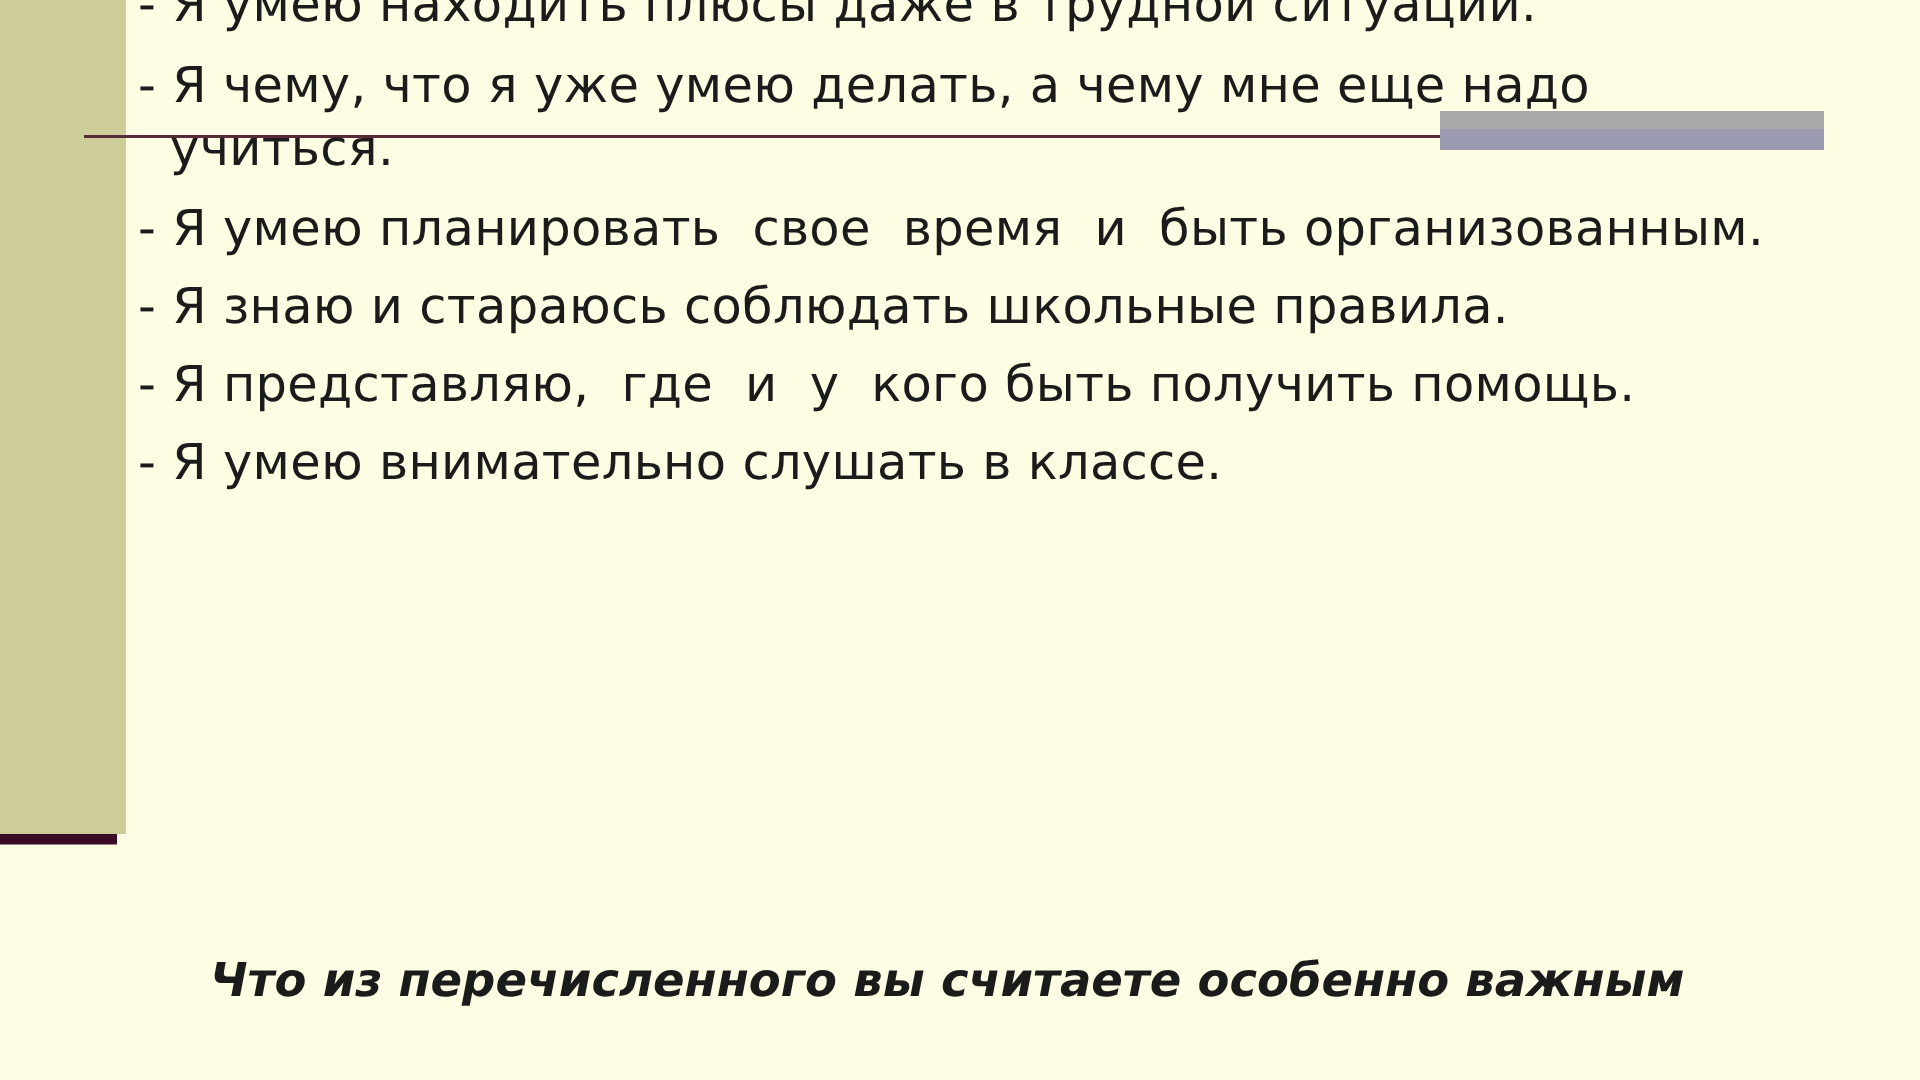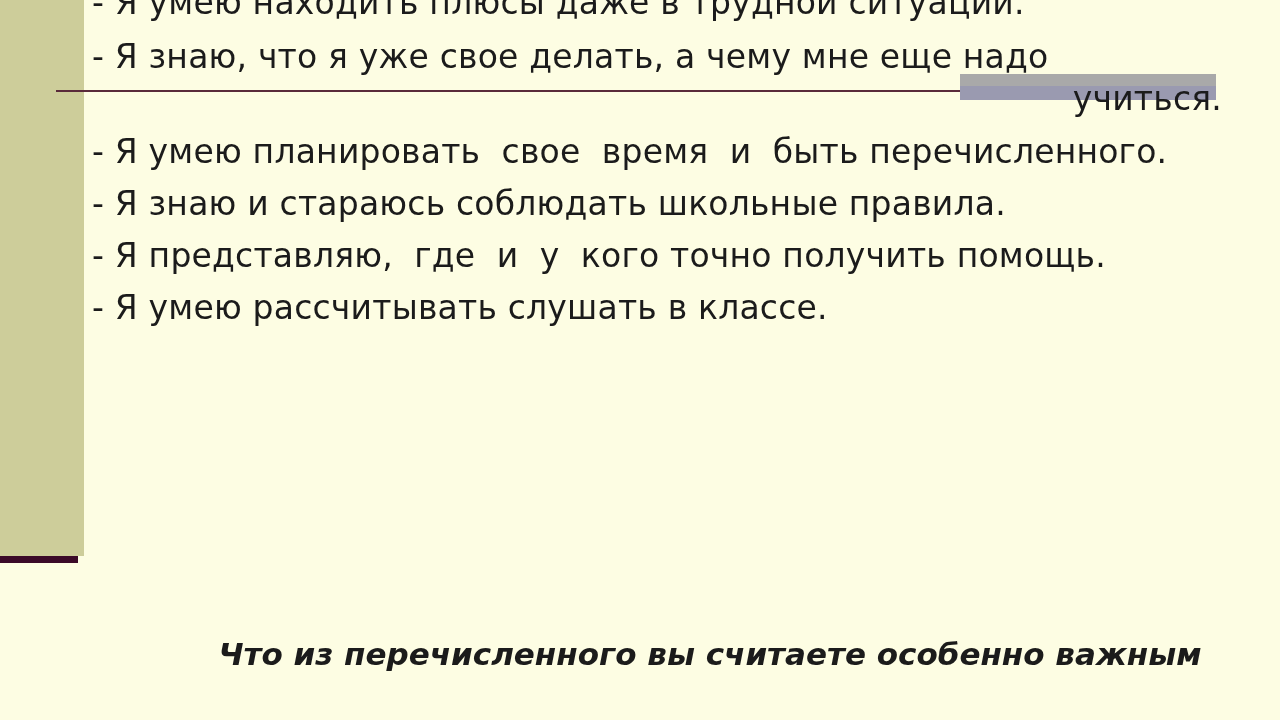--- a/index.html
+++ b/index.html
@@ -86,53 +86,51 @@
     line-height: 1.28;
     letter-spacing: 0.2px;
     margin: 0 0 10px 0;
     white-space: pre-wrap;
   }
   .bullet.first {
     margin-bottom: 12px;
   }
   .bullet.wrap {
     text-indent: 0;
-    text-align: right;
   }
 
   
   .question {
     position: absolute;
     left: 140px;
     top: 636px;
     width: 1140px;
     font-size: 31px;
     font-style: italic;
     font-weight: bold;
     color: #1b1b1b;
     white-space: nowrap;
-    text-align: center;
   }
 </style>
 </head>
 <body>
 
 <div class="slide">
 
   <div class="left-band"></div>
   <div class="left-rule"></div>
   <div class="top-rule"></div>
   <div class="right-bar-top"></div>
   <div class="right-bar-bottom"></div>
 
   <div class="bullets">
     <p class="bullet first">- Я умею находить плюсы даже в трудной ситуации.</p>
-    <p class="bullet" style="margin-bottom:0">- Я знаю, что я уже свое делать, а чему мне еще надо</p>
+    <p class="bullet" style="margin-bottom:0">- Я чему, что я уже умею делать, а чему мне еще надо</p>
     <p class="bullet wrap">  учиться.</p>
-    <p class="bullet">- Я умею планировать  свое  время  и  быть перечисленного.</p>
+    <p class="bullet">- Я умею планировать  свое  время  и  быть организованным.</p>
     <p class="bullet">- Я знаю и стараюсь соблюдать школьные правила.</p>
-    <p class="bullet">- Я представляю,  где  и  у  кого точно получить помощь.</p>
-    <p class="bullet">- Я умею рассчитывать слушать в классе.</p>
+    <p class="bullet">- Я представляю,  где  и  у  кого быть получить помощь.</p>
+    <p class="bullet">- Я умею внимательно слушать в классе.</p>
   </div>
 
   <div class="question">Что из перечисленного вы считаете особенно важным</div>
 
 </div>
 
 </body></html>

